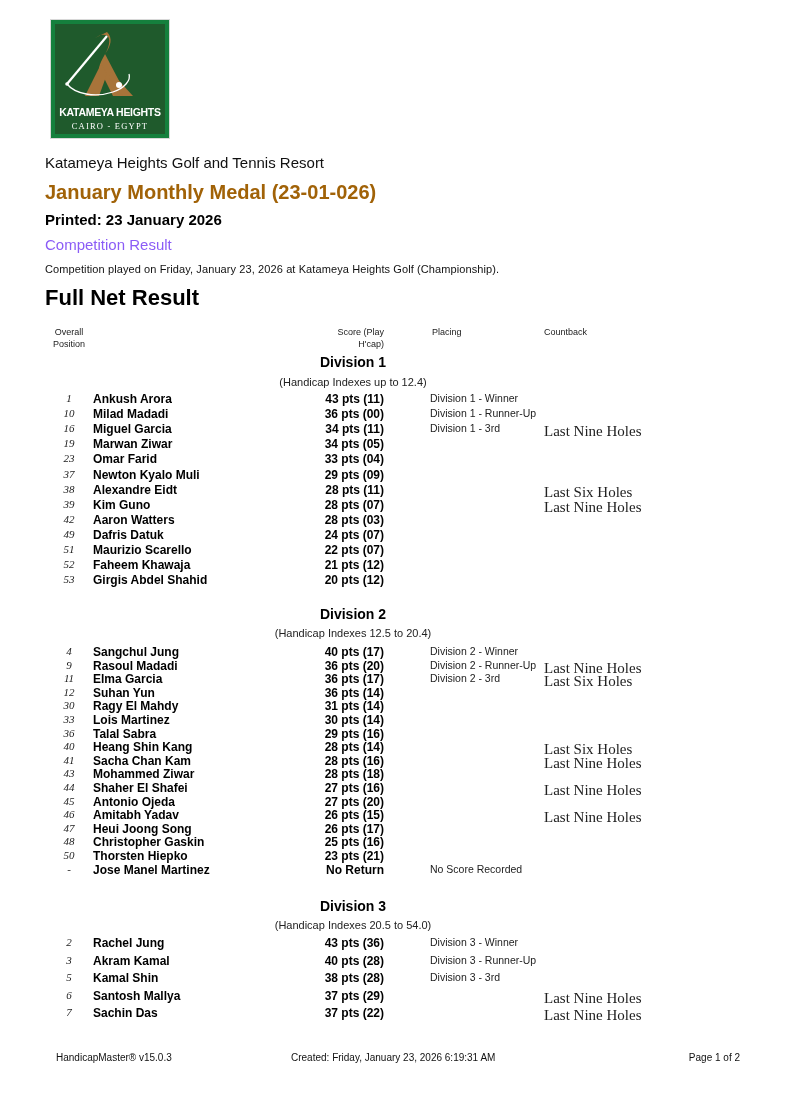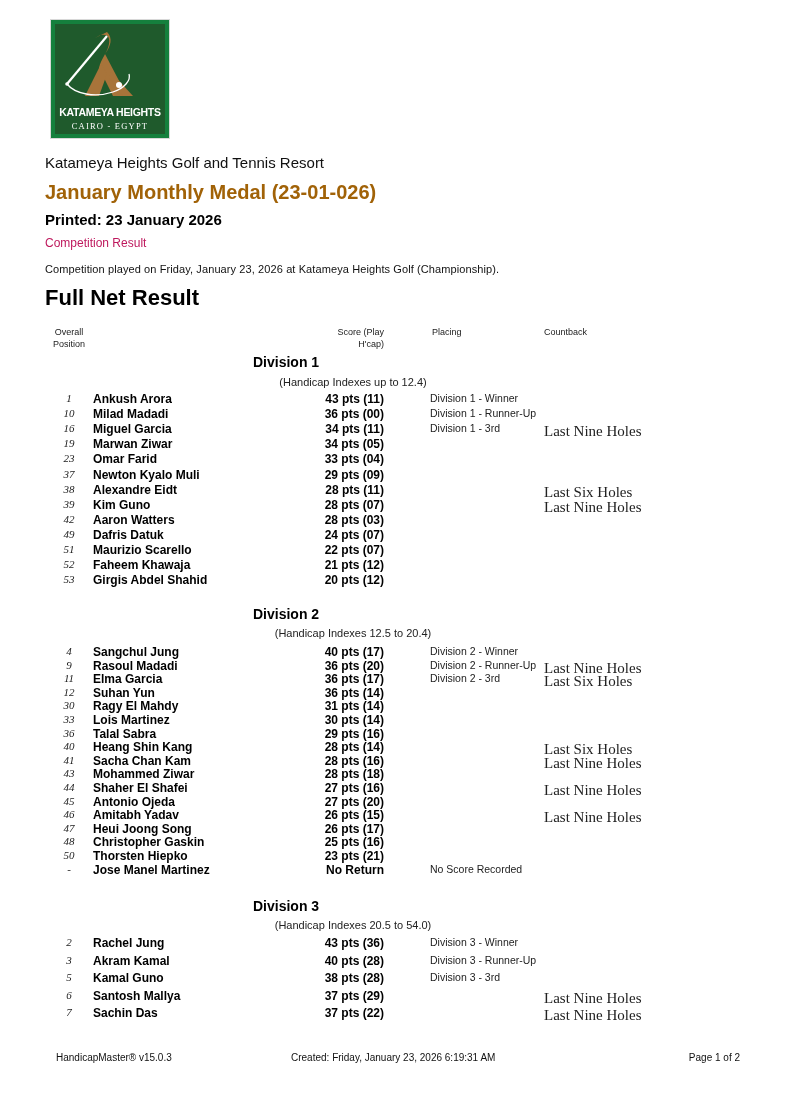--- a/index.html
+++ b/index.html
@@ -22,31 +22,31 @@
     .logo-loc {
       position: absolute; left: 0; right: 0; top: 97px; text-align: center;
       color: #fff; font-size: 8.5px; letter-spacing: 1.2px;
       font-family: "Liberation Serif", serif;
     }
 
     .hdr { position: absolute; left: 45px; white-space: nowrap; }
     .resort { top: 154px; font-size: 15px; color: #111; }
     .title { top: 181px; font-size: 20px; font-weight: bold; color: #a16207; }
     .printed { top: 211px; font-size: 15px; font-weight: bold; }
-    .comp-result { top: 236px; font-size: 12px; color: #be185d; }
+    .comp-result { top: 236px; font-size: 15px; color: #8b5cf6; }
     .played { top: 263px; font-size: 11px; color: #111; letter-spacing: 0.1px; }
     .fullnet { top: 285px; font-size: 22px; font-weight: bold; }
 
     .colhead { position: absolute; font-size: 9px; color: #222; line-height: 12px; }
     .ch-pos { left: 48px; top: 326px; width: 42px; text-align: center; }
     .ch-score { left: 310px; top: 326px; width: 74px; text-align: right; }
     .ch-placing { left: 432px; top: 326px; }
     .ch-countback { left: 544px; top: 326px; }
 
-    .div-title { position: absolute; left: 253px; width: 200px; font-size: 14px; font-weight: bold; }
+    .div-title { position: absolute; left: 253px; width: 200px; text-align: center; font-size: 14px; font-weight: bold; }
     .div-sub { position: absolute; left: 203px; width: 300px; text-align: center; font-size: 11px; color: #222; }
 
     .row { position: absolute; left: 0; width: 786px; height: 14px; }
     .c-pos { position: absolute; left: 48px; width: 42px; text-align: center; font-family: "Liberation Serif", serif; font-style: italic; font-size: 11px; color: #222; }
     .c-name { position: absolute; left: 93px; font-size: 12px; font-weight: bold; white-space: nowrap; }
     .c-score { position: absolute; left: 290px; width: 94px; text-align: right; font-size: 12px; font-weight: bold; white-space: nowrap; }
     .c-place { position: absolute; left: 430px; font-size: 10.5px; color: #222; white-space: nowrap; }
     .c-cb { position: absolute; left: 544px; font-family: "Liberation Serif", serif; font-size: 15px; color: #222; white-space: nowrap; top: 1px; }
 
     .footer { position: absolute; top: 1052px; font-size: 10px; color: #111; white-space: nowrap; padding-left: 8px; }
@@ -323,21 +323,21 @@
     </div>
     <div class="row" style="top: 953.6px;">
       <span class="c-pos">3</span>
       <span class="c-name">Akram Kamal</span>
       <span class="c-score">40 pts (28)</span>
       <span class="c-place">Division 3 - Runner-Up</span>
       <span class="c-cb"></span>
     </div>
     <div class="row" style="top: 971.2px;">
       <span class="c-pos">5</span>
-      <span class="c-name">Kamal Guno</span>
+      <span class="c-name">Kamal Shin</span>
       <span class="c-score">38 pts (28)</span>
       <span class="c-place">Division 3 - 3rd</span>
       <span class="c-cb"></span>
     </div>
     <div class="row" style="top: 988.8px;">
       <span class="c-pos">6</span>
       <span class="c-name">Santosh Mallya</span>
       <span class="c-score">37 pts (29)</span>
       <span class="c-place"></span>
       <span class="c-cb">Last Nine Holes</span>

